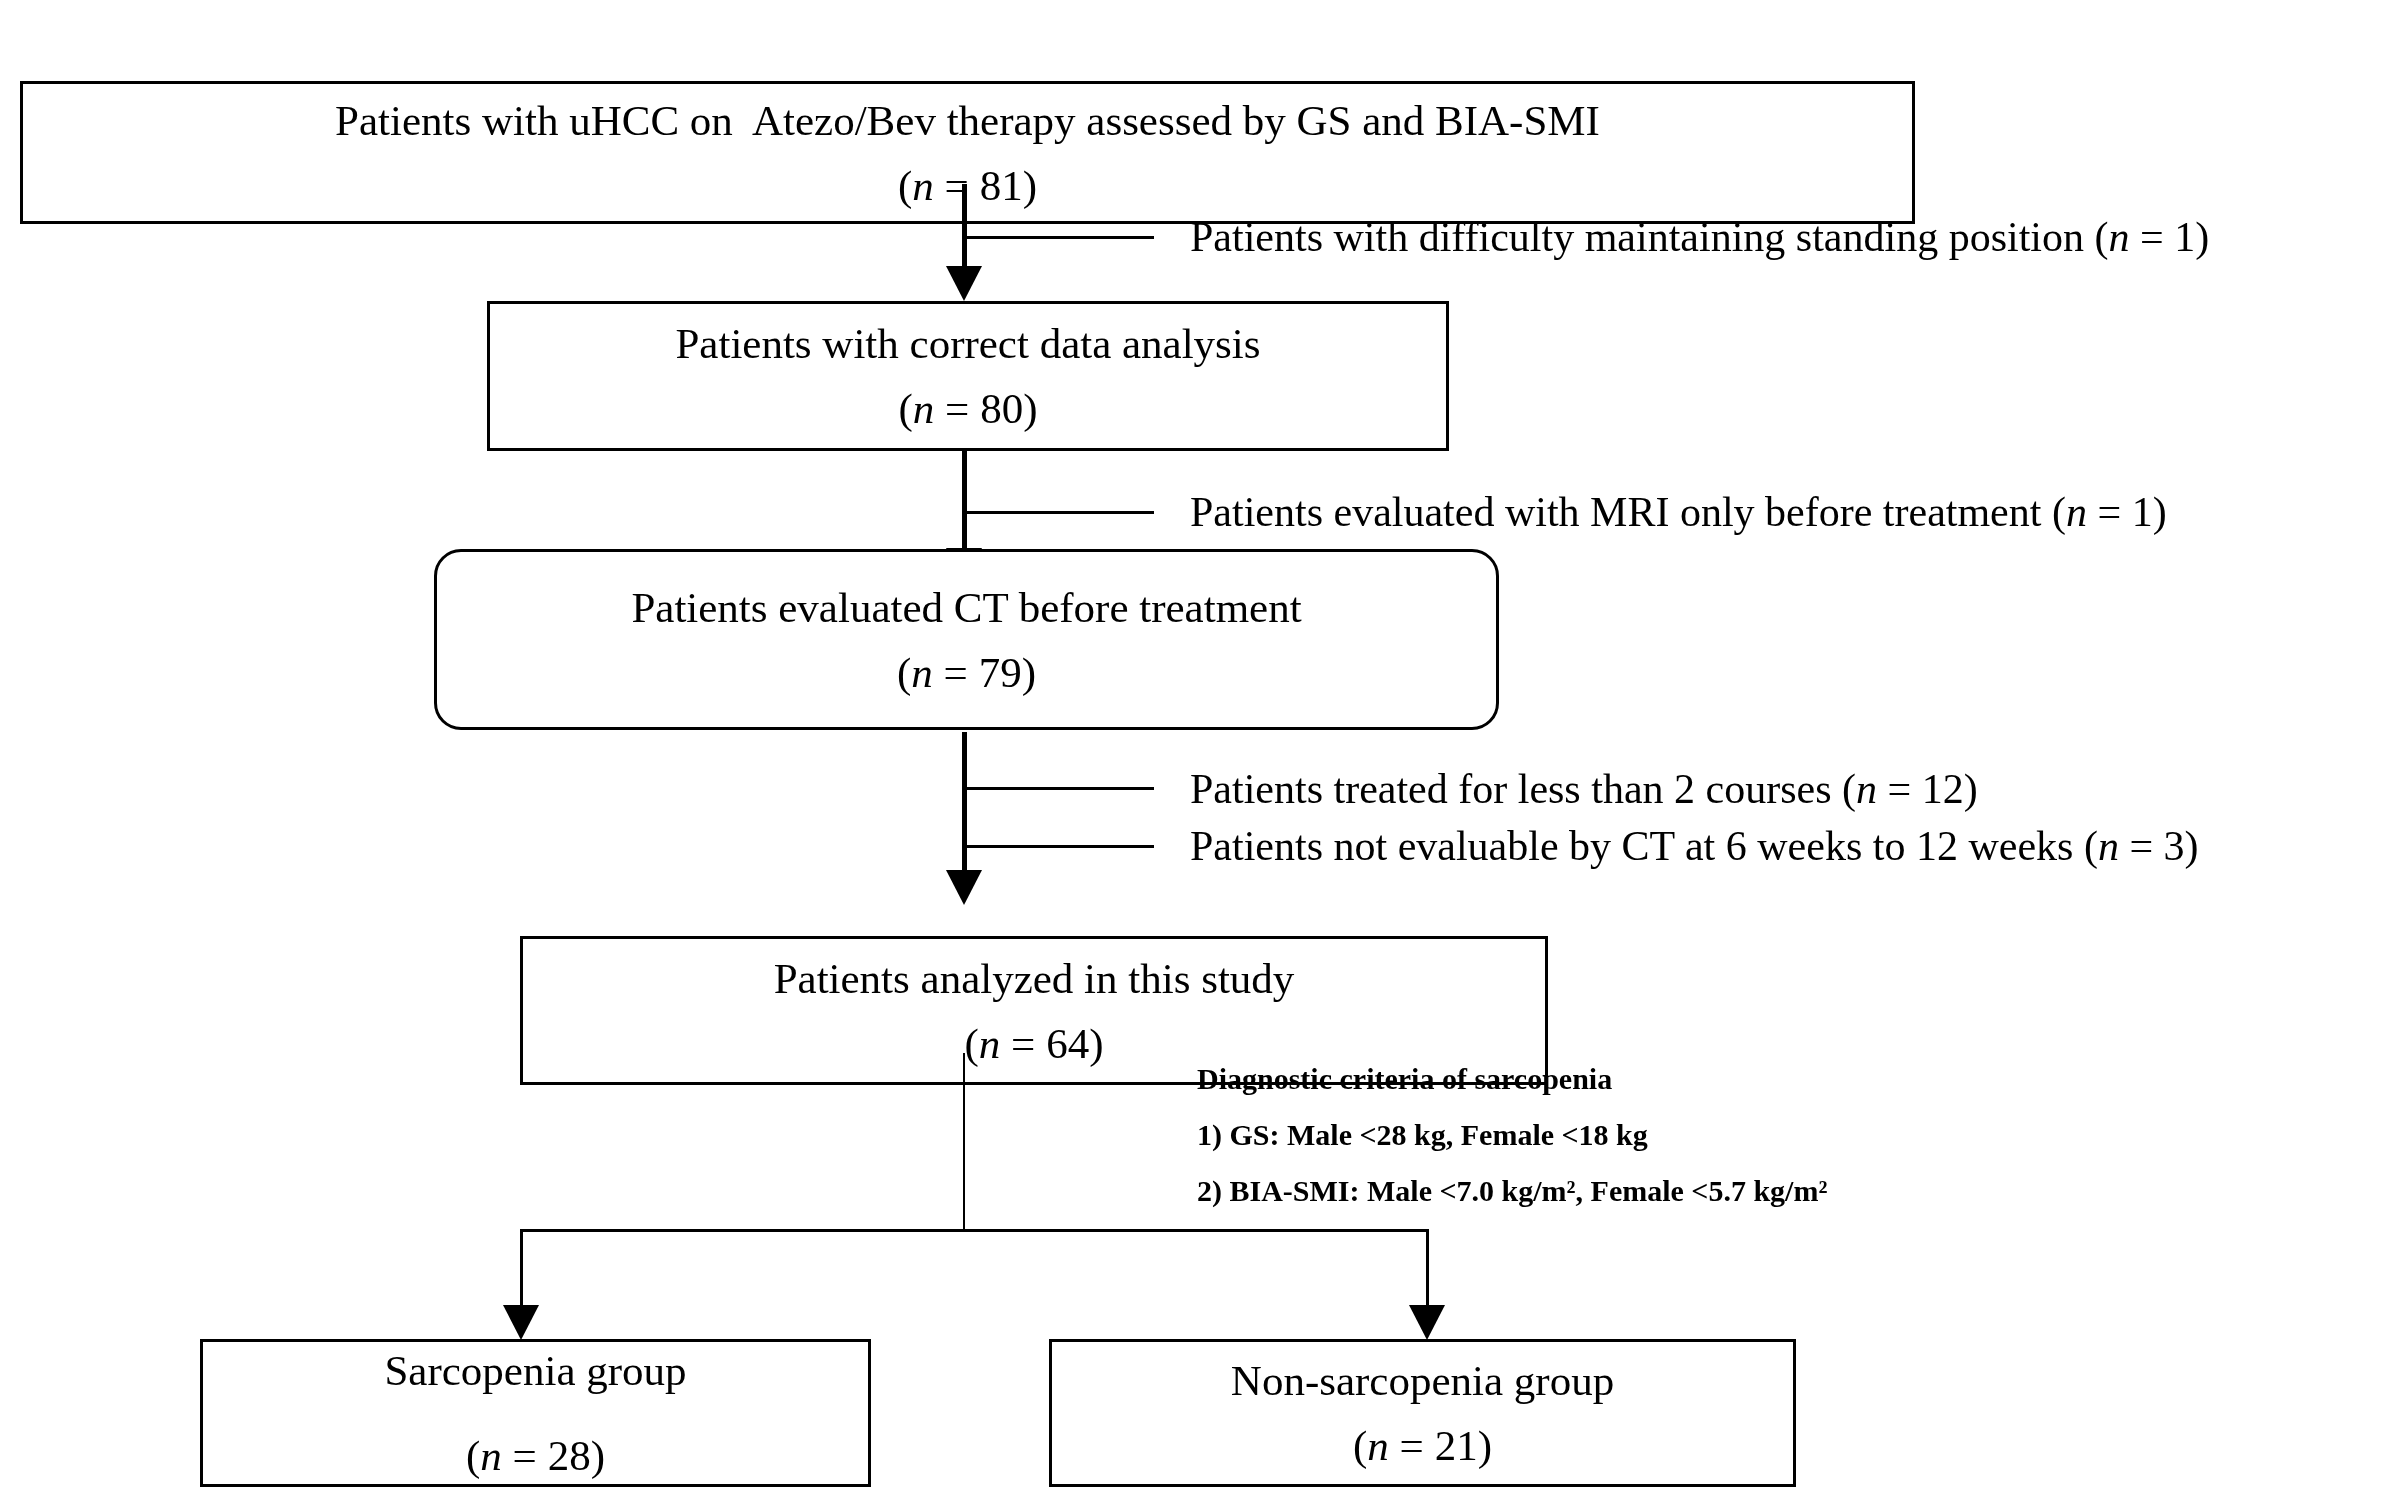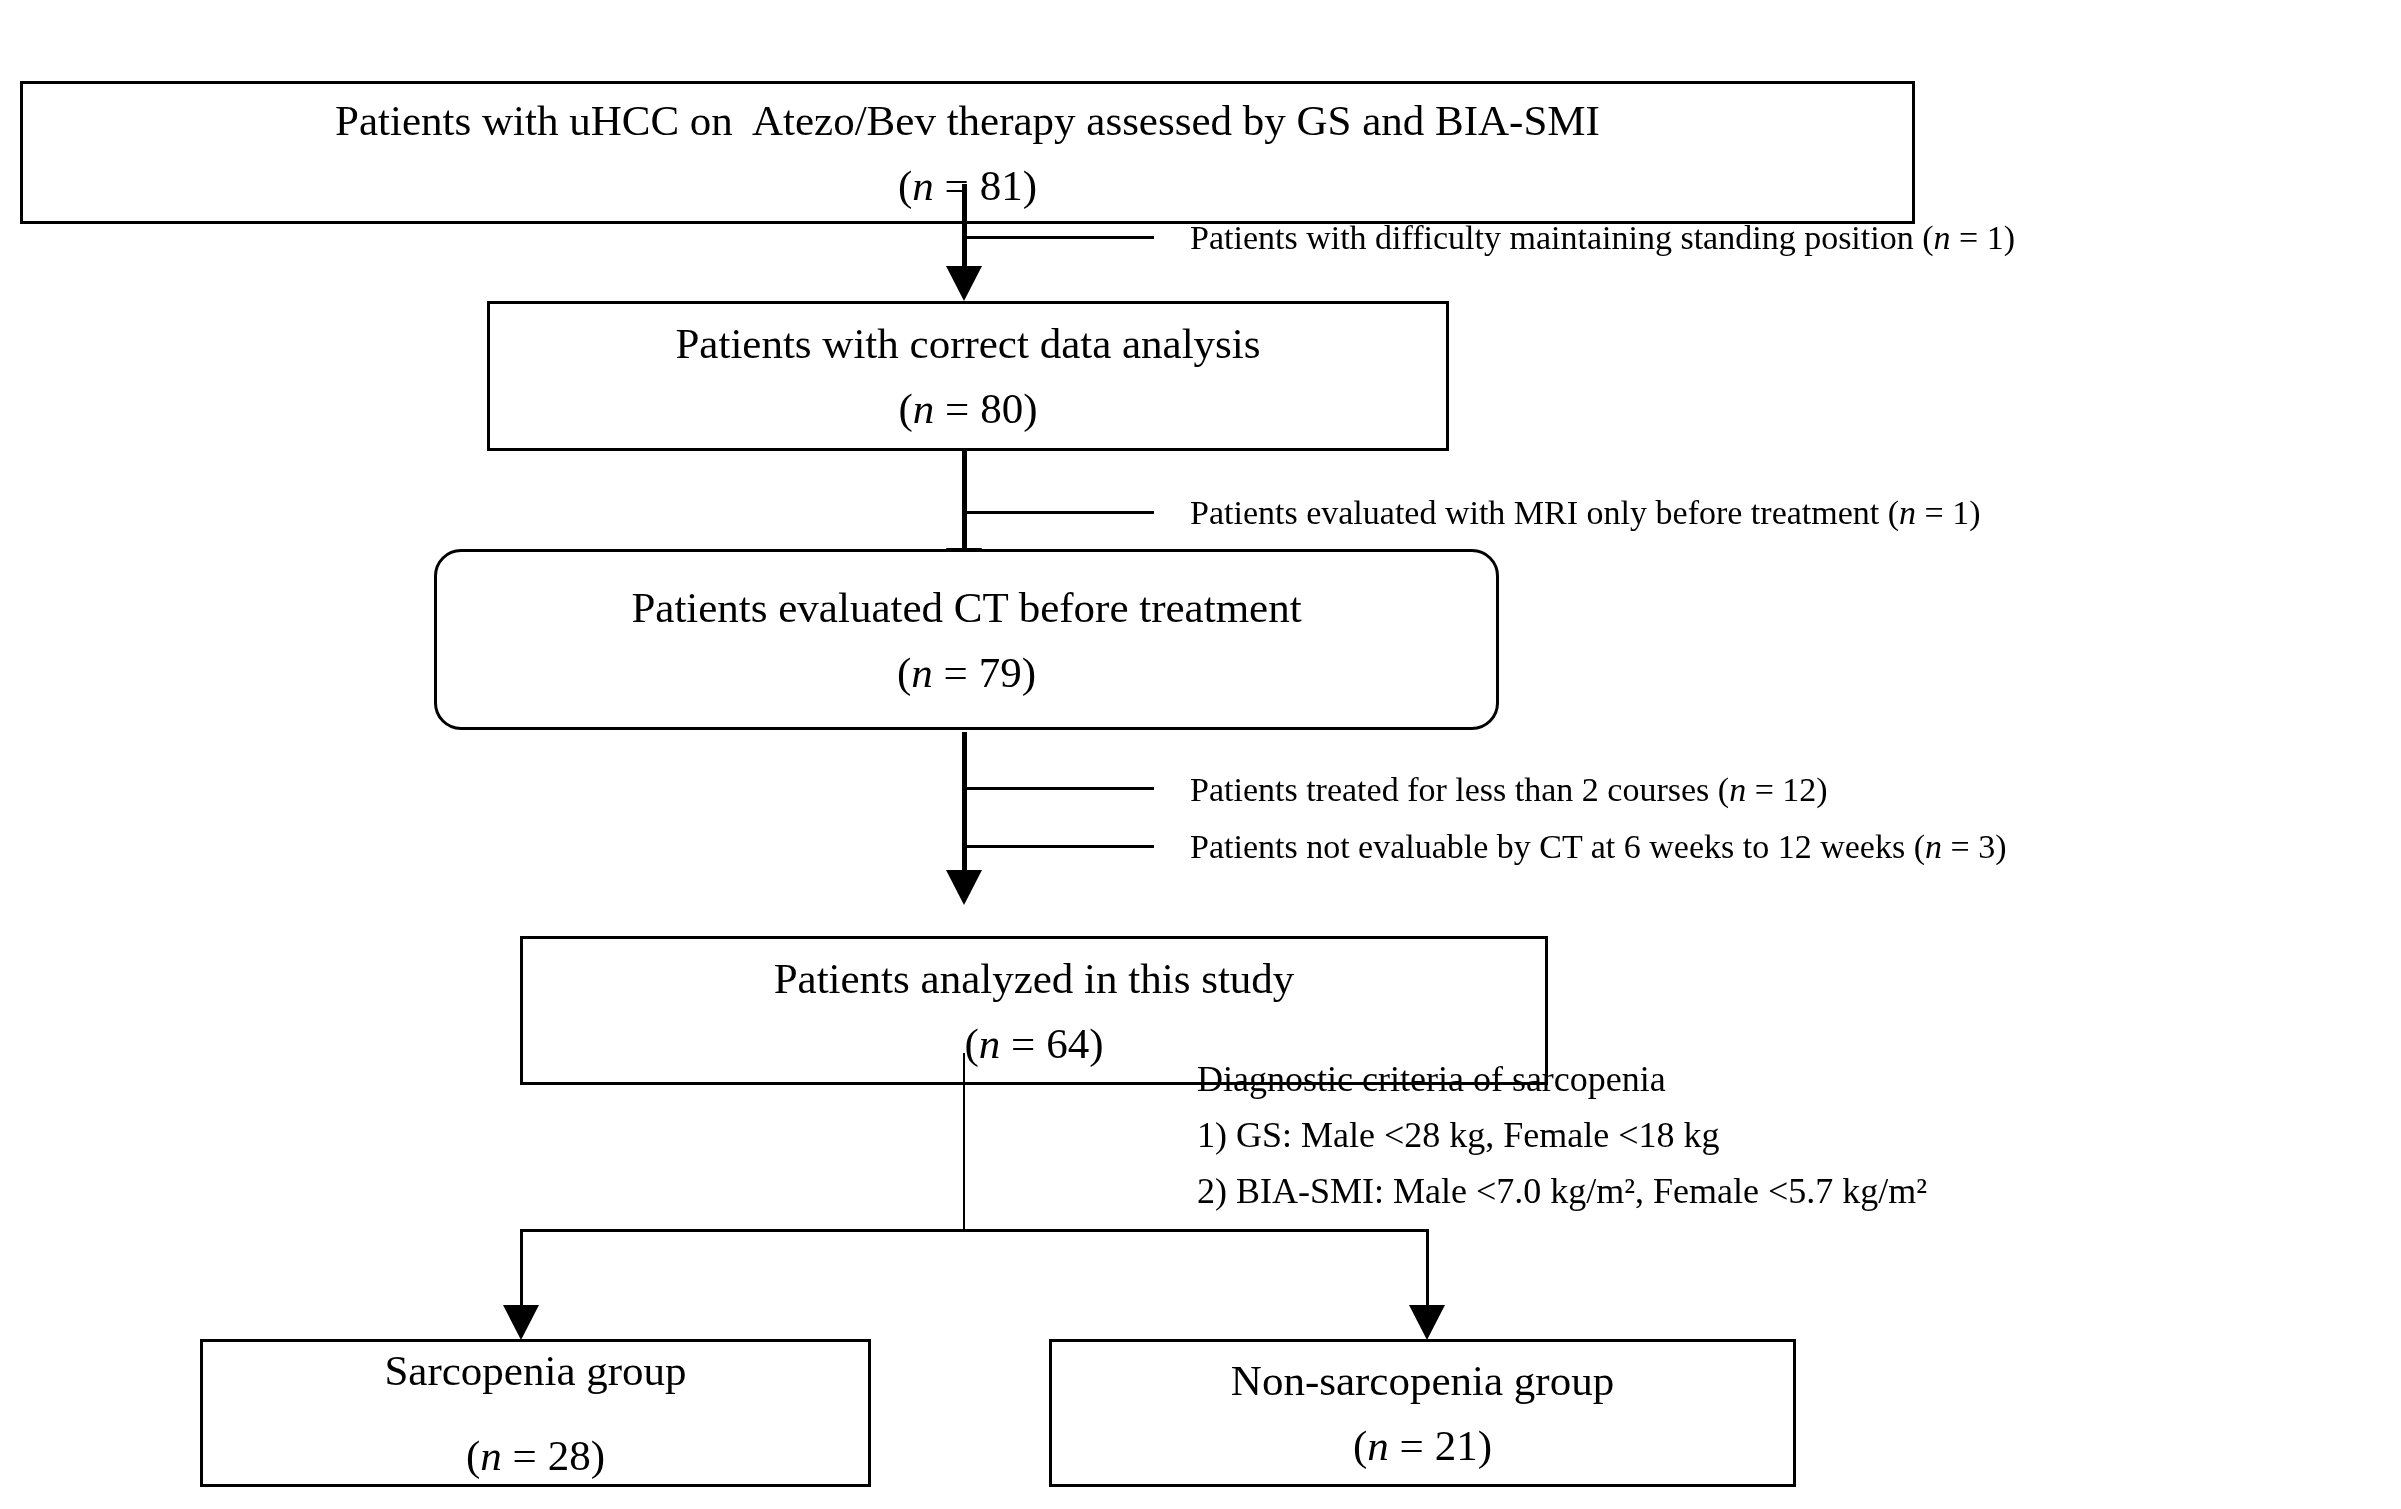--- a/index.html
+++ b/index.html
@@ -31,30 +31,31 @@
   .vline, .hline { position: absolute; background: #000; }
   .arrow-head {
     position: absolute;
     width: 0; height: 0;
     border-left: 18.6px solid transparent;
     border-right: 18.6px solid transparent;
     border-top: 35px solid #000;
   }
   .side-note {
     position: absolute;
-    font-size: 34px;
+    font-size: 42px;
     line-height: 57px;
     white-space: nowrap;
   }
   .side-note .nexp { margin-left: 0.25em; }
   .criteria {
     position: absolute;
-    font-size: 36px;
+    font-size: 30px;
     line-height: 56px;
     white-space: nowrap;
+    font-weight: bold;
   }
 </style>
 </head>
 <body>
 
 <div class="canvas">
 
   <div class="box" style="left:20px; top:41px; width:1895px; height:143px;margin-top:40px;">
     <div>Patients with uHCC on&nbsp; Atezo/Bev therapy assessed by GS and BIA-SMI</div>
     <div><span>(</span><i class="nvar">n</i><span> = </span><span>81</span><span>)</span></div>

